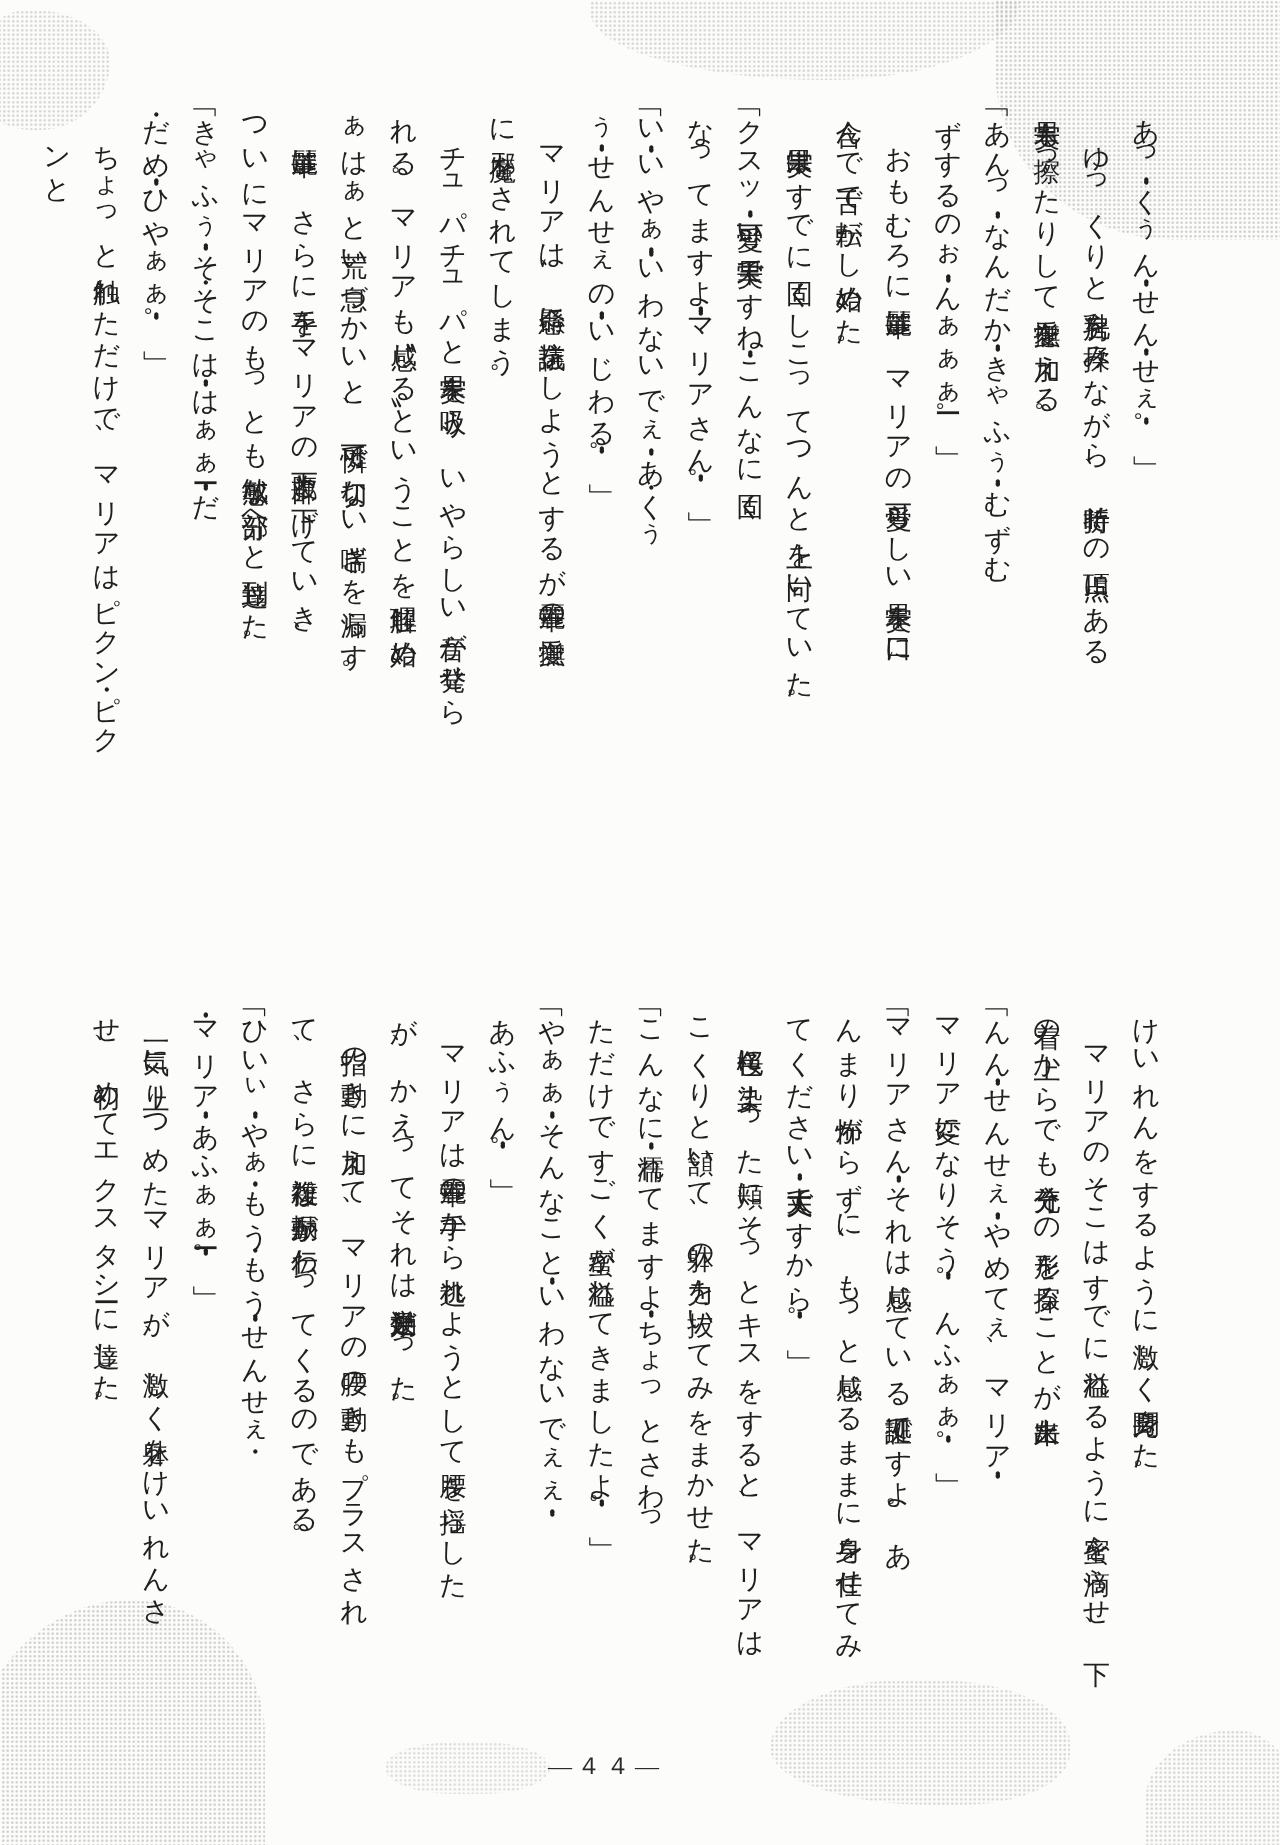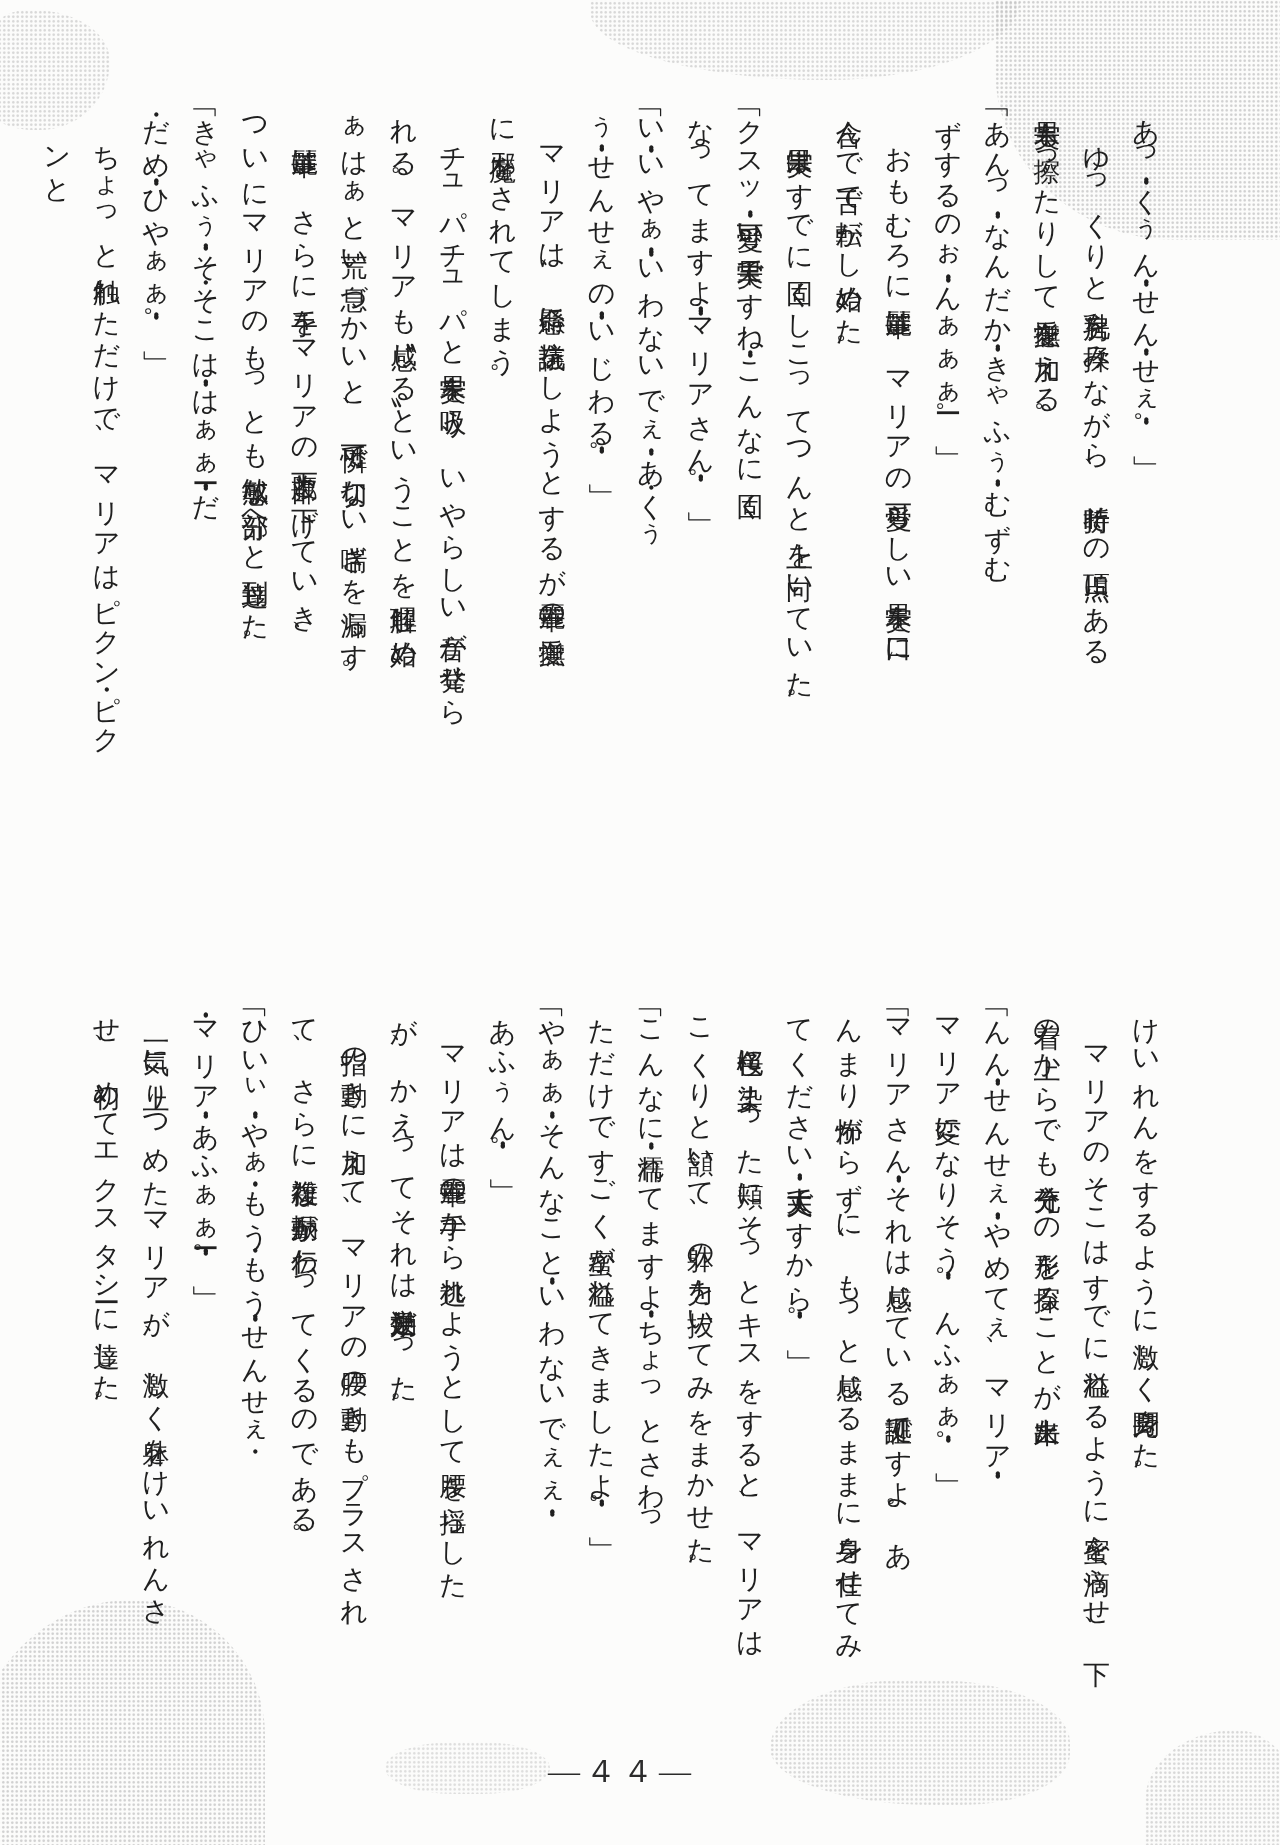--- a/index.html
+++ b/index.html
@@ -22,21 +22,21 @@
   .block-lower{top:1000px;right:110px;height:755px;}
   .tcol{
     line-height:49.5px;      
     font-size:27px;
     letter-spacing:1.5px;
   }
   .indent{padding-top:28px;} 
   .page-number{
     position:absolute;
     left:548px;top:1750px;
-    font-size:32px;
+    font-size:24px;
     letter-spacing:5px;
     color:#2b2b2b;
   }
   
   .smudge{
     position:absolute;
     background-image:radial-gradient(circle,#bdbdbd 1.1px,rgba(255,255,255,0) 1.4px);
     background-size:4.5px 4.5px;
     opacity:.6;
   }

